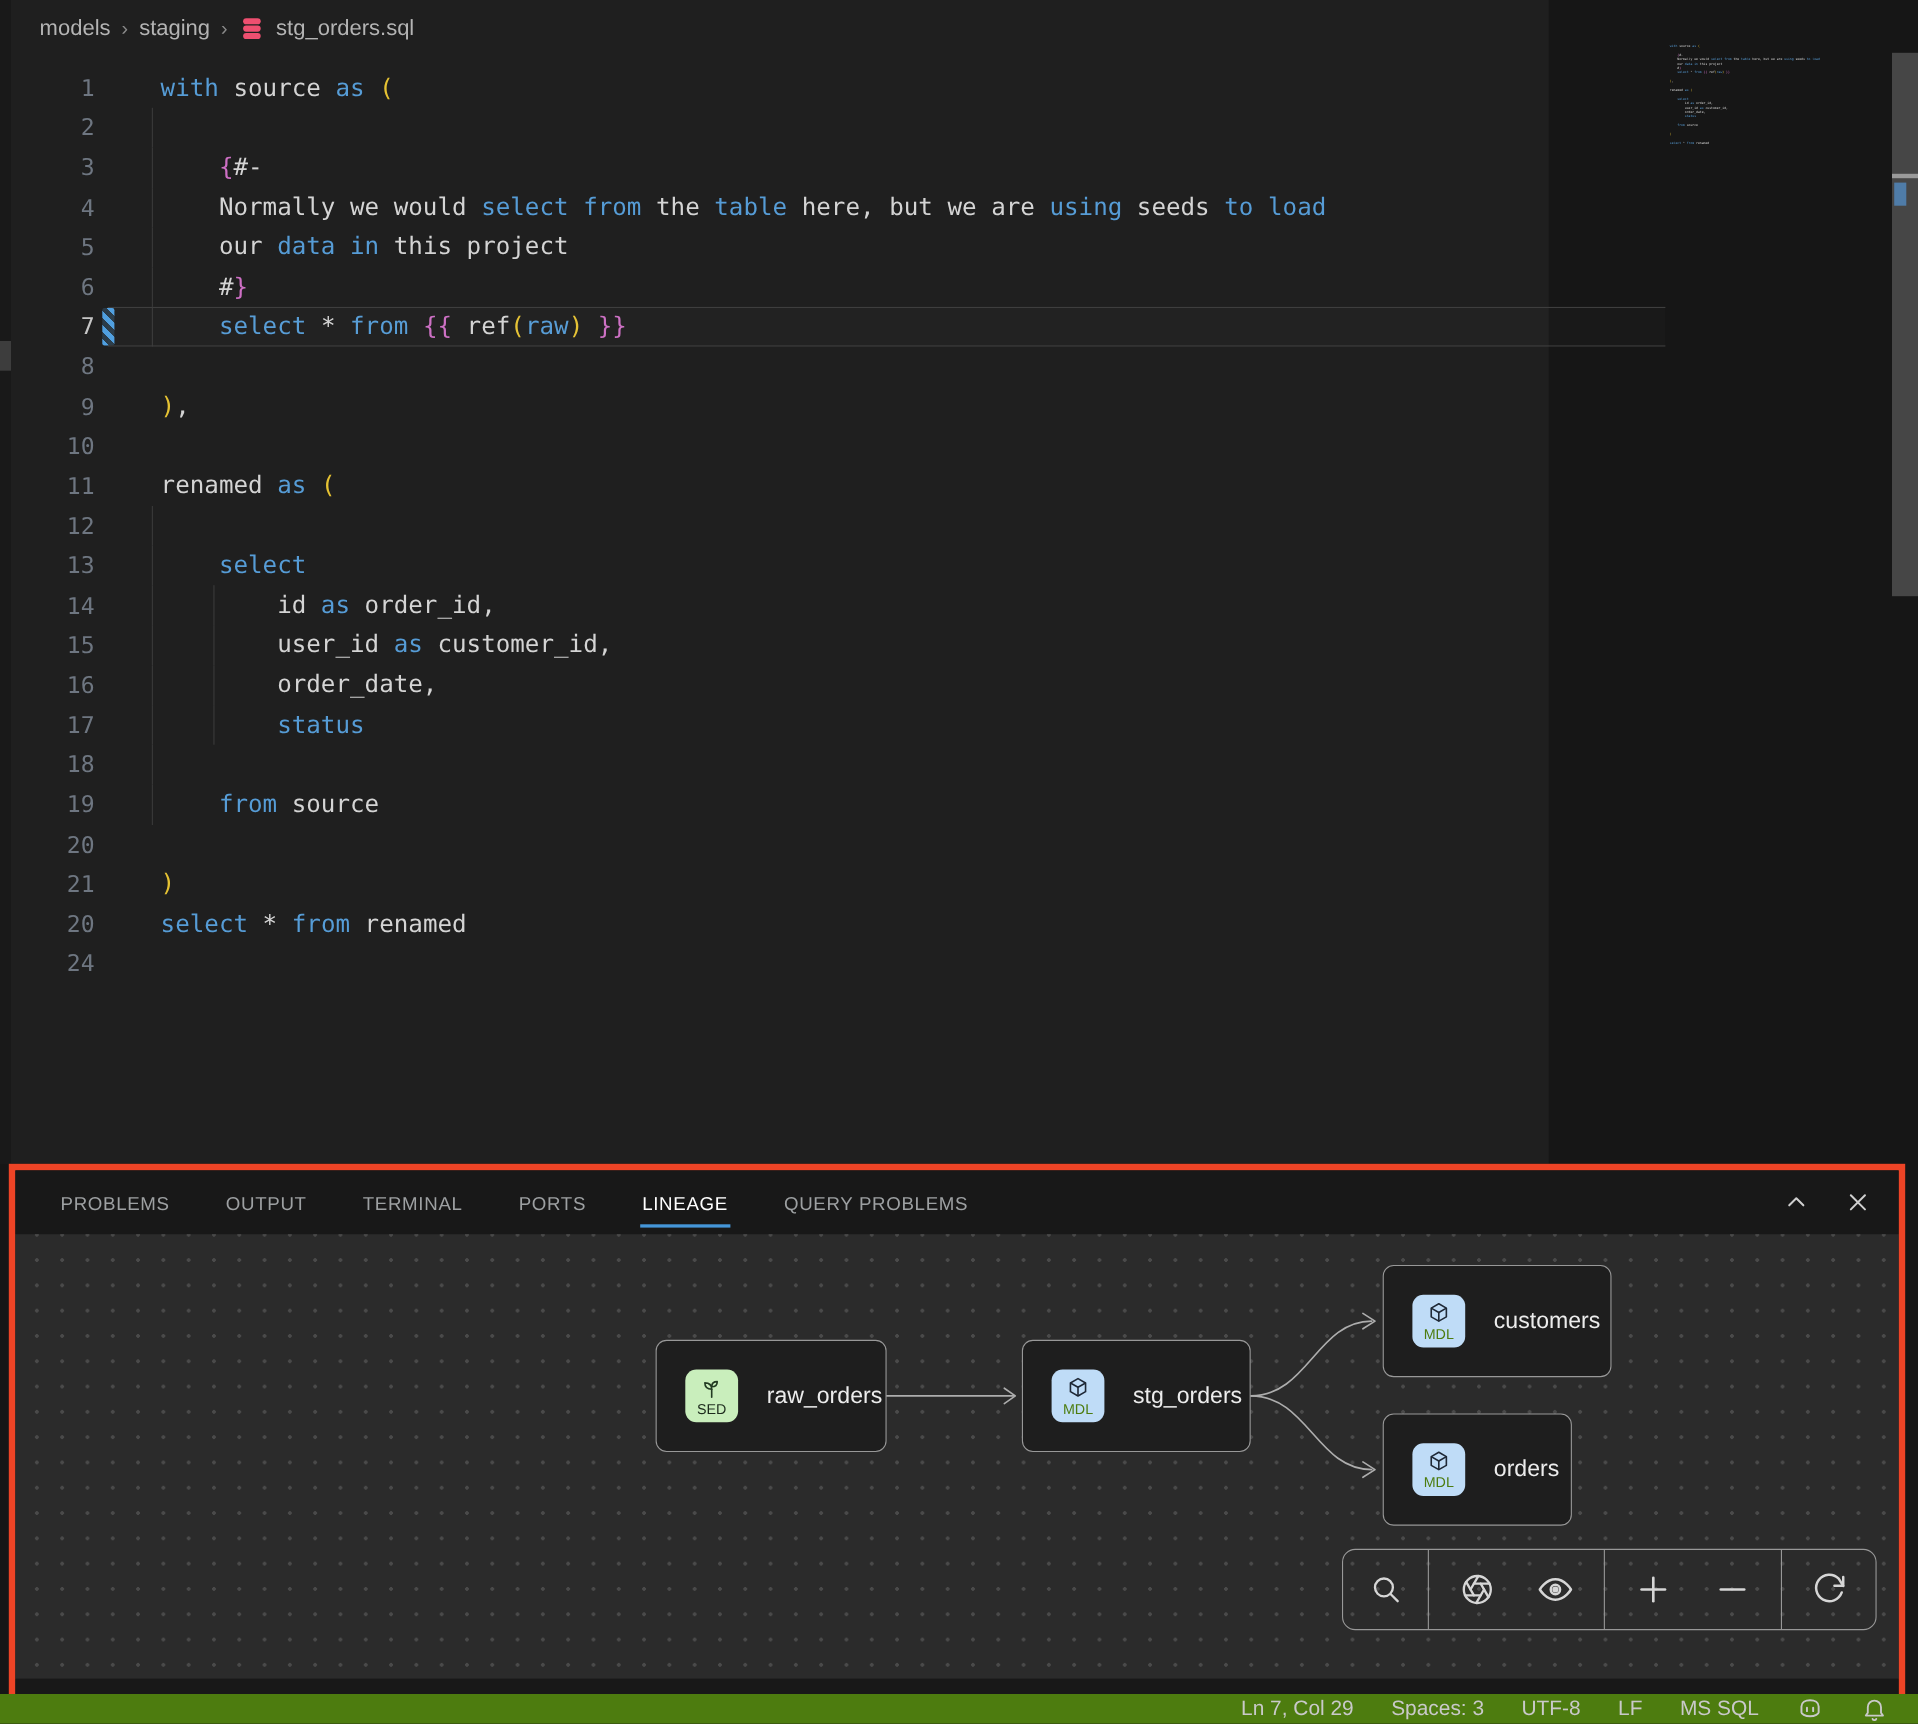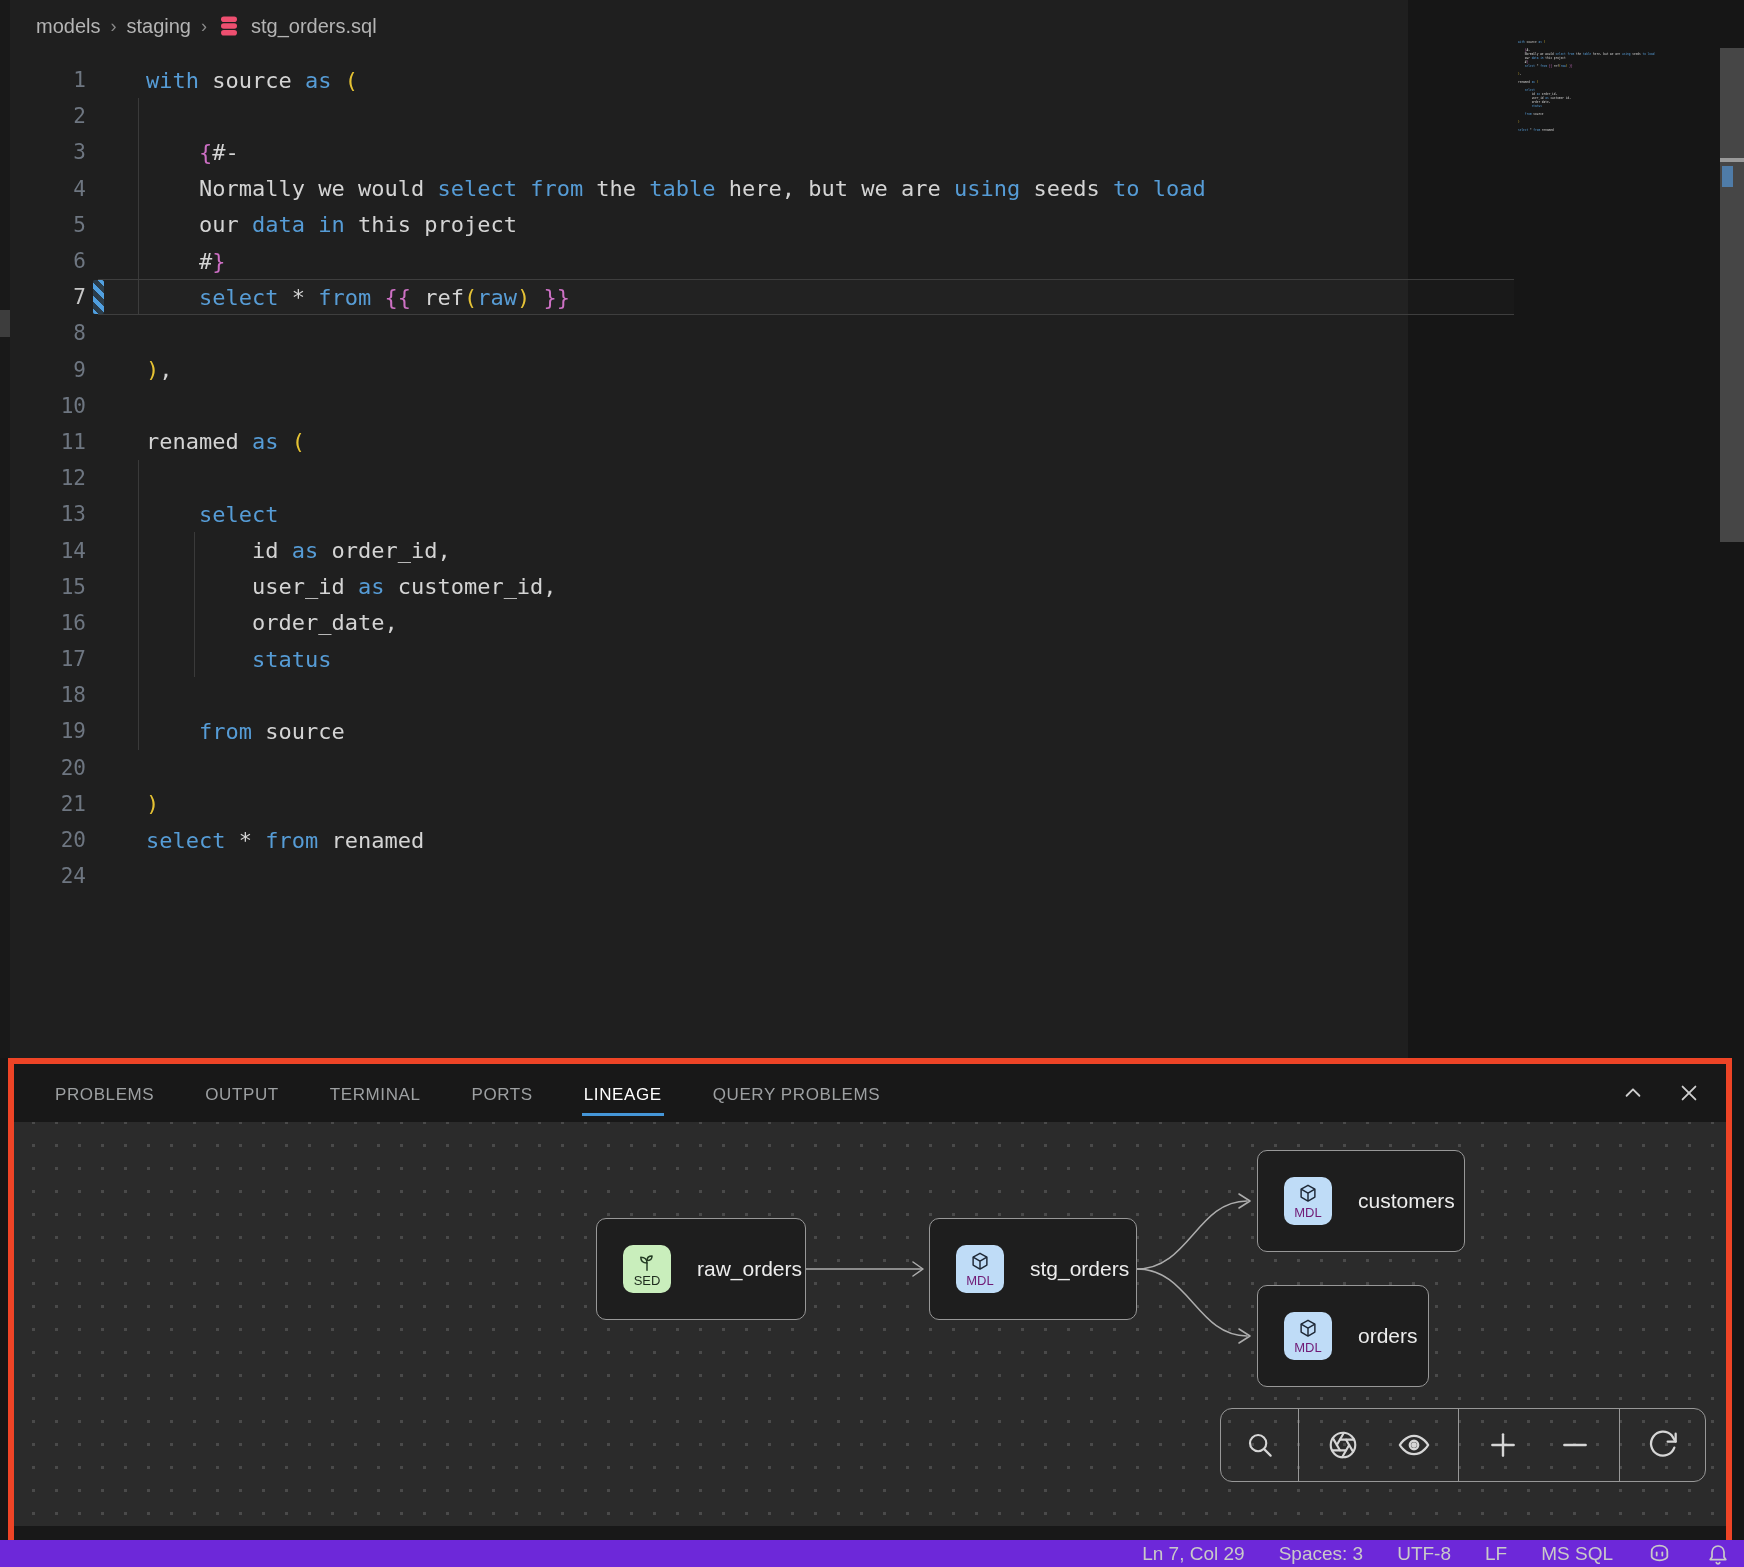--- a/index.html
+++ b/index.html
@@ -55,36 +55,36 @@
   .lineage { position:relative; flex:1 1 auto; background:#2b2b2b;
              background-image:radial-gradient(circle,#4a4a4a 1.6px, transparent 1.9px);
              background-size:23px 23px; background-position:8px 12px; overflow:hidden; }
   .frame-bottom { height:14px; background:#181818; }
 
   .node { position:absolute; background:#1e1e1e; border:1.5px solid #989898; border-radius:10px;
           display:flex; align-items:center; padding-left:26px; gap:26px; }
   .badge { width:48px; height:48px; border-radius:10px; display:flex; flex-direction:column;
            align-items:center; justify-content:center; gap:0; }
   .badge .btxt { font-size:13px; color:#1d2b1d; line-height:13px; margin-top:1px; }
-  .badge.model .btxt { color:#701a75; }
+  .badge.model .btxt { color:#4d7c0f; }
   .node .nlabel { color:#ececec; font-size:21px; }
 
   .edges { position:absolute; left:0; top:0; width:100%; height:100%; pointer-events:none; }
 
   .lin-toolbar { position:absolute; left:1206px; top:286px; width:486px; height:74px;
                  border:1.5px solid #989898; border-radius:12px; display:flex; }
   .seg { display:flex; align-items:center; justify-content:space-evenly; height:100%; }
   .seg + .seg { border-left:1.5px solid #989898; }
   .seg-1{width:77px} .seg-2{width:160px} .seg-3{width:161px} .seg-4{flex:1}
   .tool-btn { display:flex; align-items:center; justify-content:center; width:56px; height:100%; }
 
   
-  .statusbar { position:absolute; left:0; top:1540px; width:1744px; height:27px; background:#6d28d9;
+  .statusbar { position:absolute; left:0; top:1540px; width:1744px; height:27px; background:#4d7c0f;
                display:flex; align-items:center; justify-content:flex-end; gap:34px;
-               padding-right:14px; color:#c9c9c9; font-size:19px; }
+               padding-right:28px; color:#c9c9c9; font-size:19px; }
   .statusbar .sb-item { cursor:default; white-space:nowrap; }
 </style>
 </head>
 <body>
 
 <div class="editor">
   <div class="left-rail">
       <div class="notch"></div>
     </div>
 

